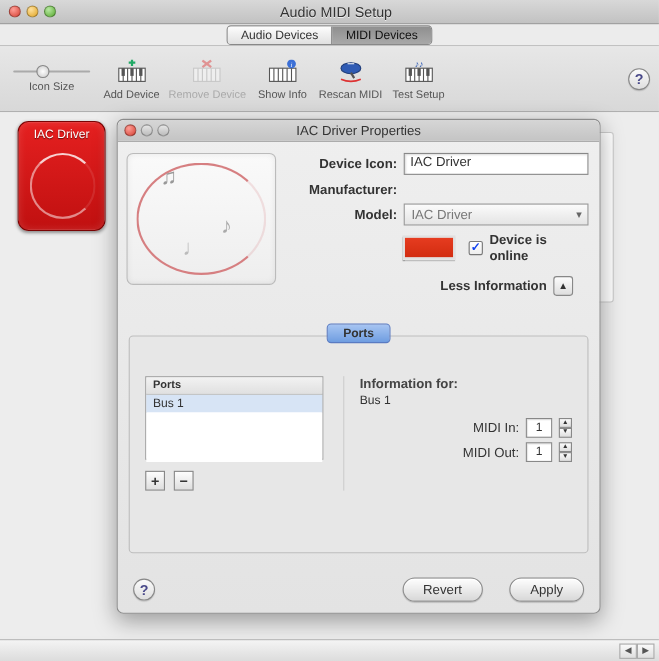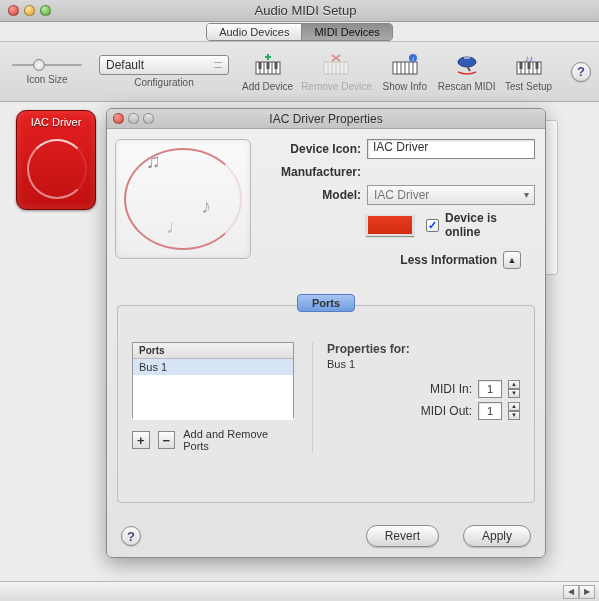--- a/index.html
+++ b/index.html
@@ -454,26 +454,20 @@
 </div>
 
 <div class="toolbar">
   <div class="item">
     <div class="slider-track">
       <div class="slider-thumb"></div>
     </div>
     <div class="label">Icon Size</div>
   </div>
 
-  <div class="item" style="min-width:140px">
-    <div class="config-select">
-      <span>Default</span>
-    </div>
-    <div class="label">Configuration</div>
-  </div>
 
   <div class="item">
     <div class="toolbar-icon">
       <svg class="piano-svg" viewBox="0 0 26 22">
           <rect x="1" y="8" width="24" height="12" fill="#fff" stroke="#555"></rect>
           <line x1="5" y1="8" x2="5" y2="20" stroke="#555"></line>
           <line x1="9" y1="8" x2="9" y2="20" stroke="#555"></line>
           <line x1="13" y1="8" x2="13" y2="20" stroke="#555"></line>
           <line x1="17" y1="8" x2="17" y2="20" stroke="#555"></line>
           <line x1="21" y1="8" x2="21" y2="20" stroke="#555"></line>
@@ -618,25 +612,24 @@
         <div class="ports-columns">
           <div class="ports-list-col">
             <div class="ports-list">
               <div class="ports-list-header">Ports</div>
               <div class="port-row">Bus 1</div>
               <div class="port-row-empty"></div>
             </div>
             <div class="add-remove">
               <div class="sq-btn">+</div>
               <div class="sq-btn">−</div>
-              <span style="font-size:11px;">Add and Remove Ports</span>
             </div>
           </div>
           <div class="connectors-col">
-            <div class="hdr">Properties for:</div>
+            <div class="hdr">Information for:</div>
             <div class="bus">Bus 1</div>
             <div class="midi-row">
               <span class="lbl">MIDI In:</span>
               <div class="step-input">
                   <span>1</span>
                 </div>
               <div class="stepper">
                 <div class="s">▲</div>
                 <div class="s">▼</div>
               </div>

